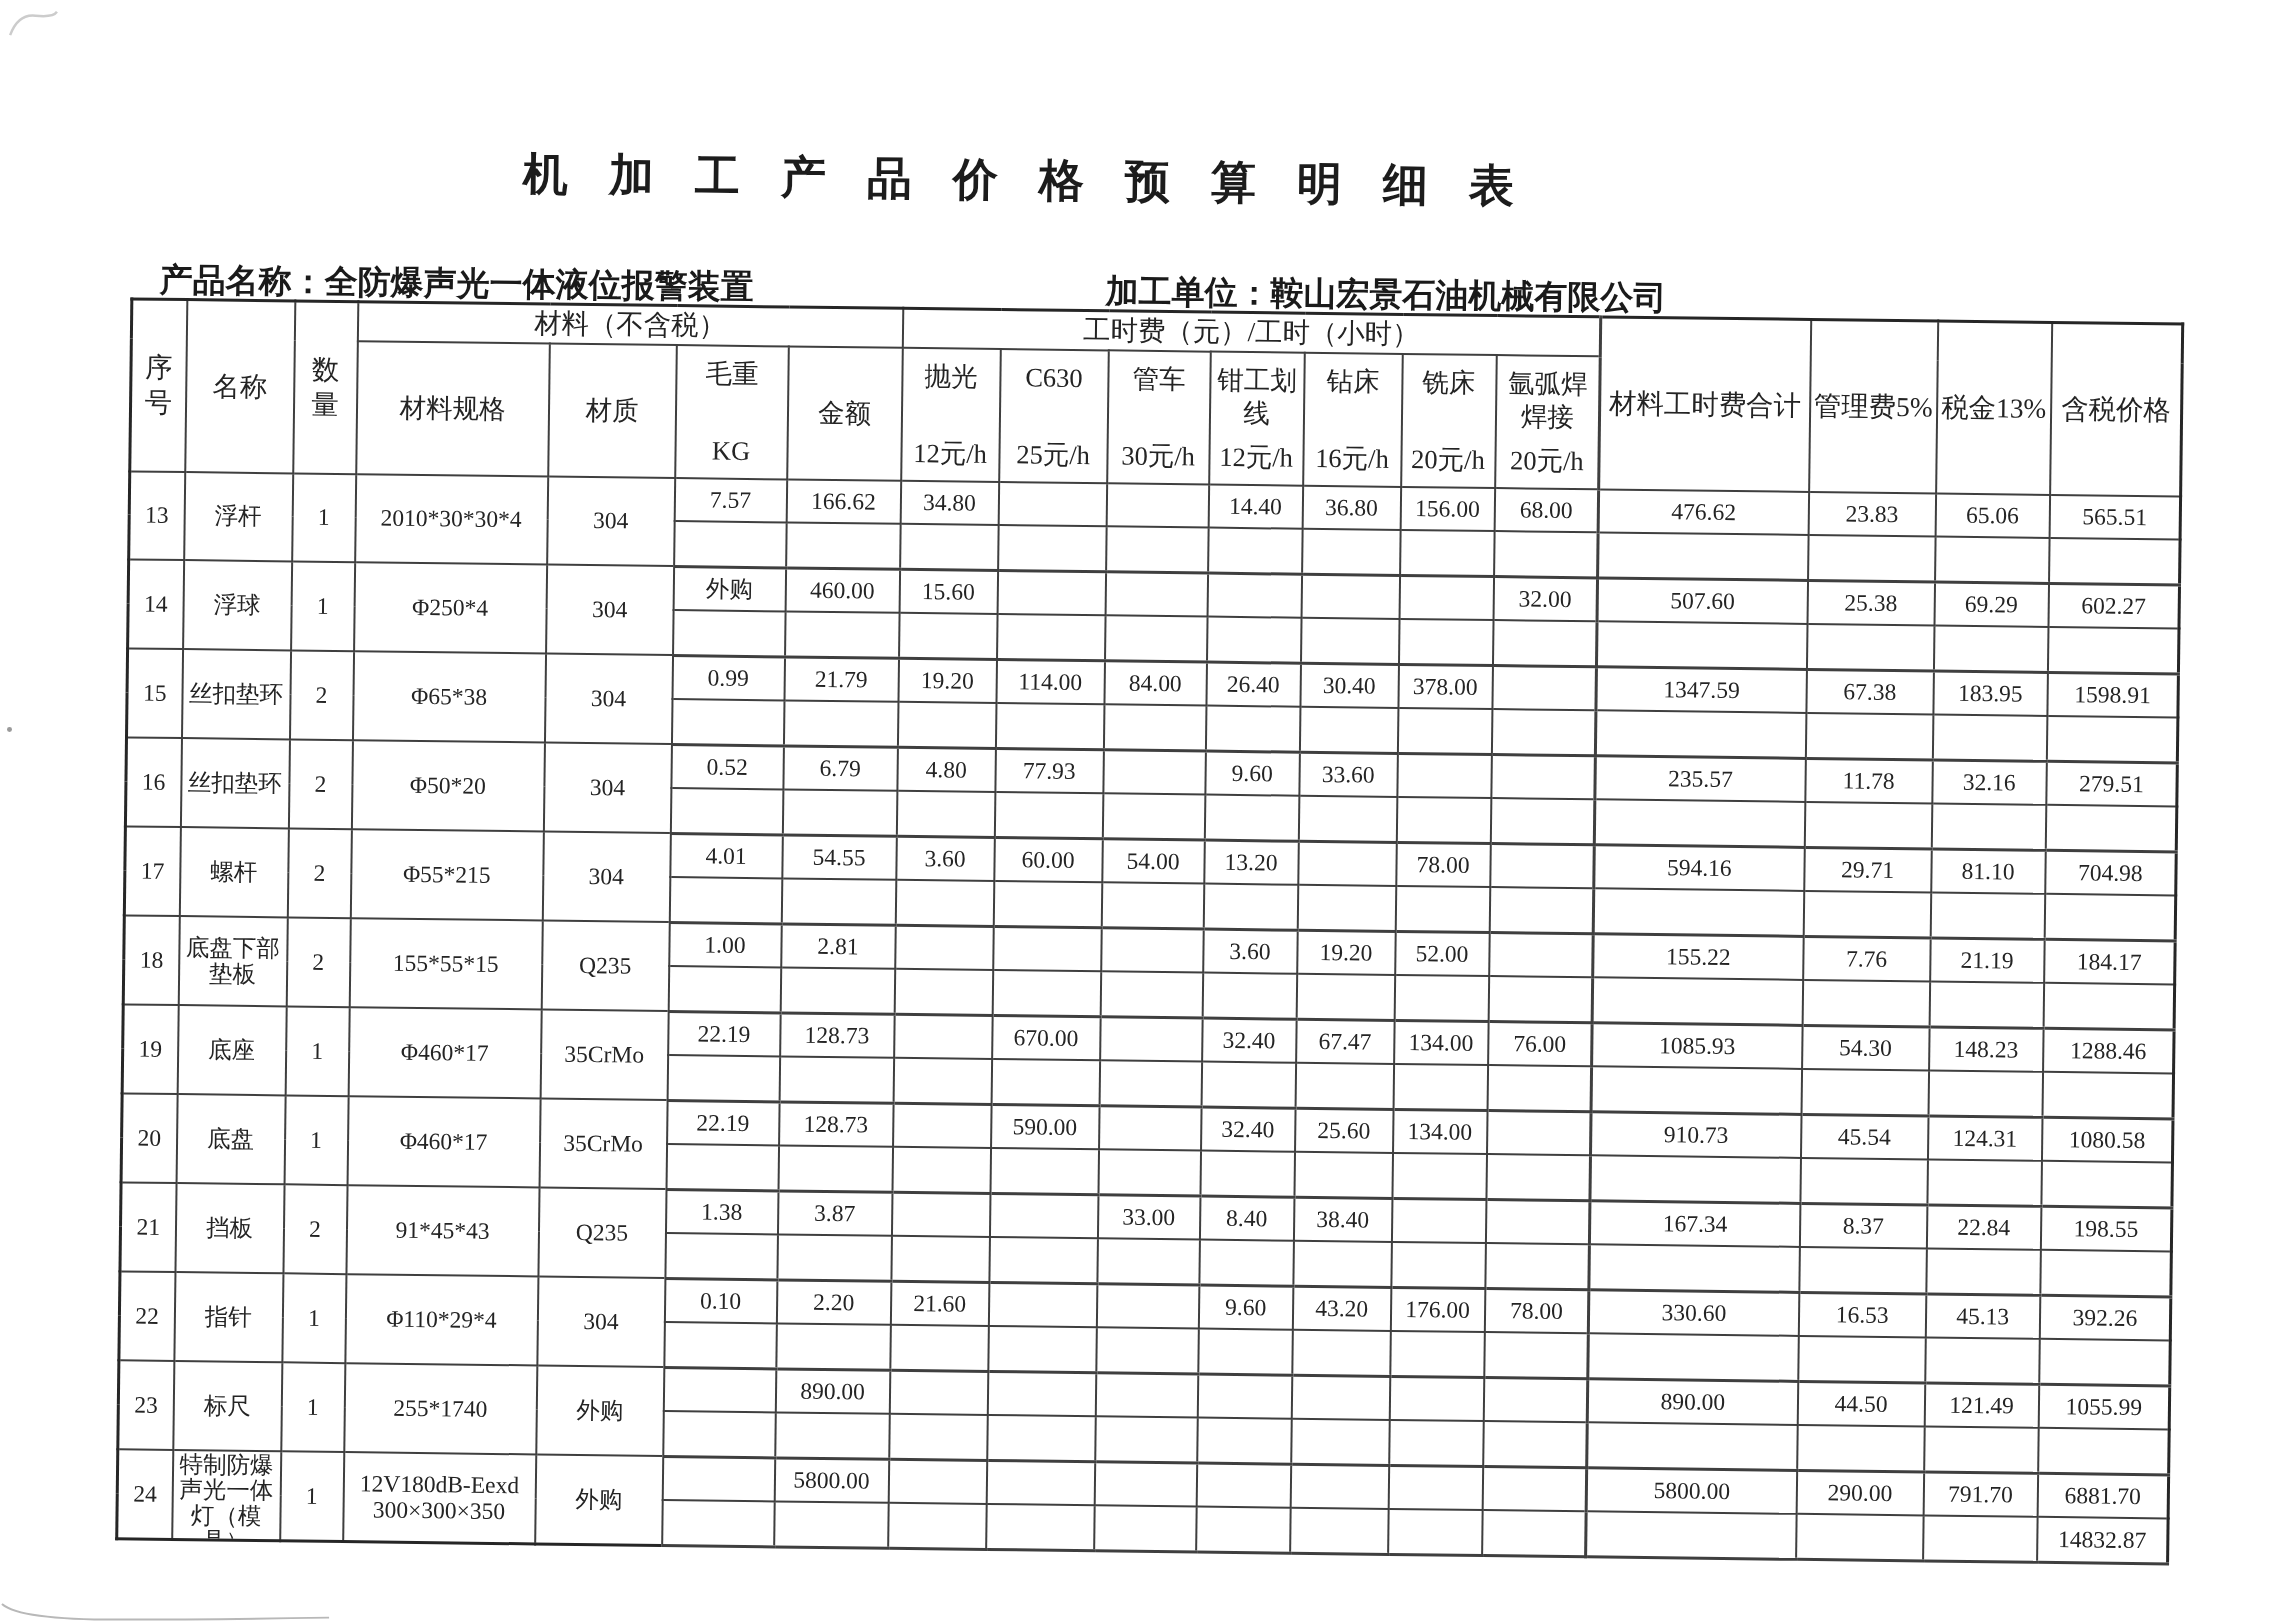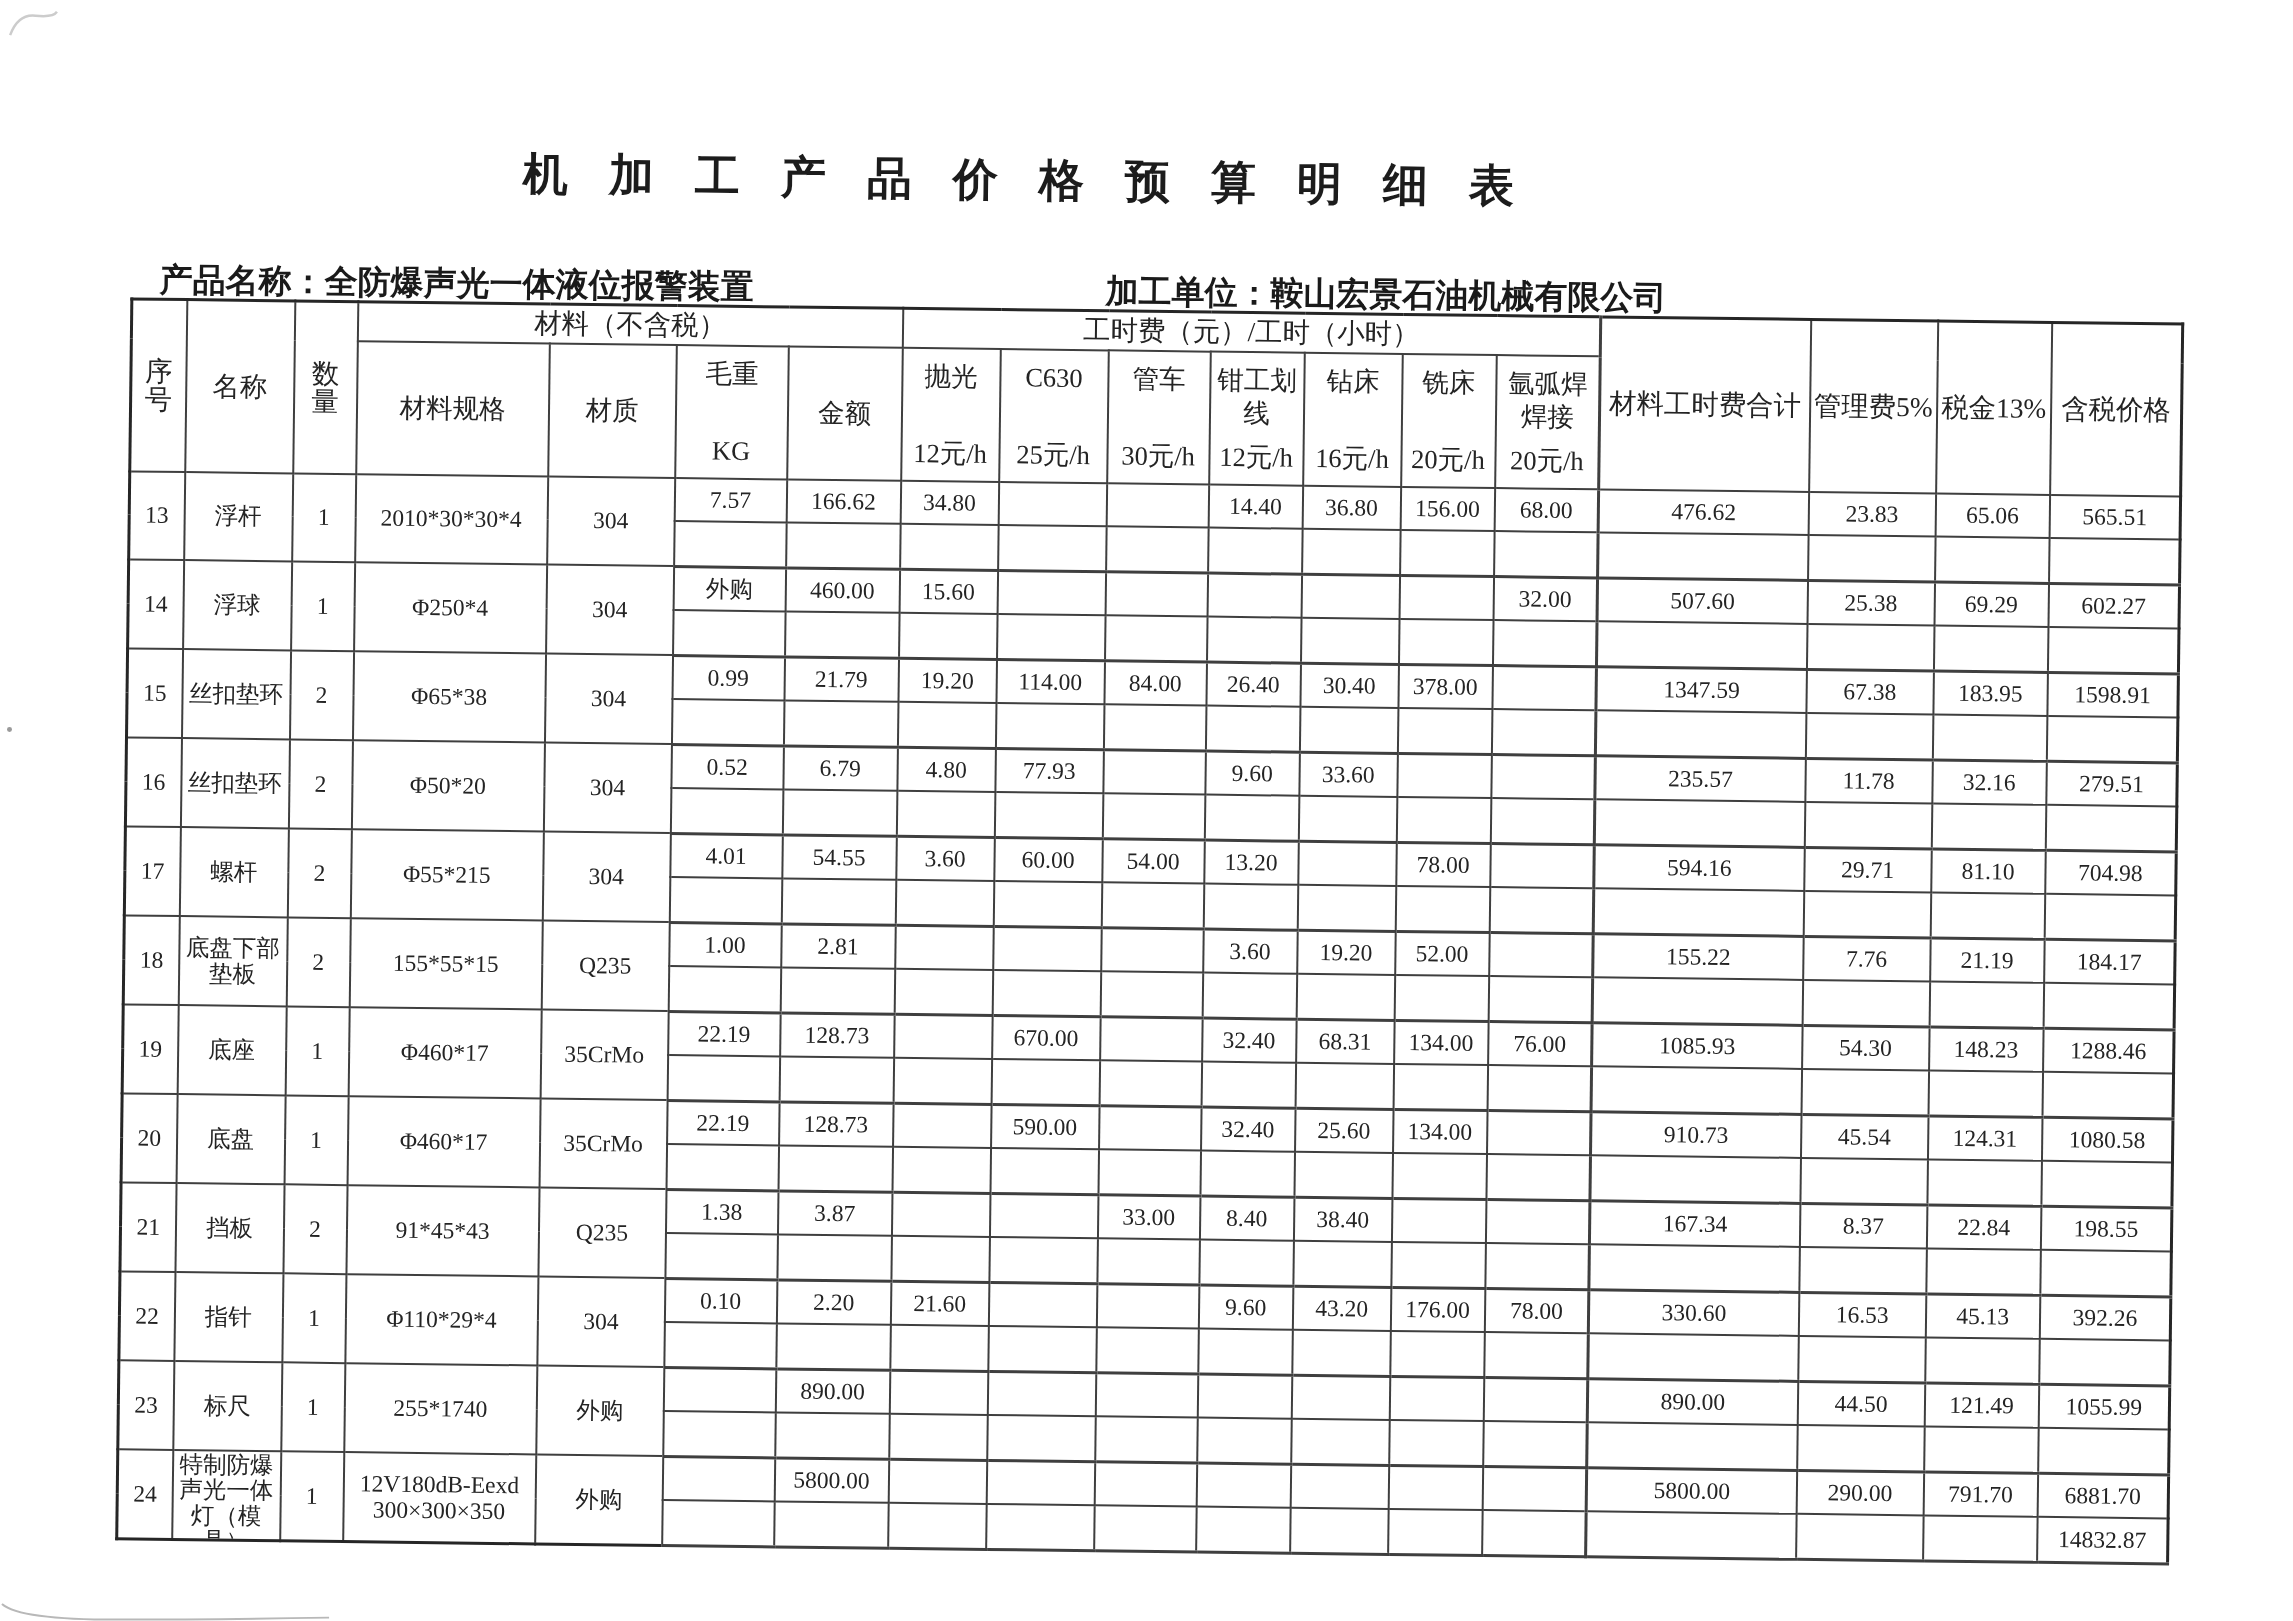--- a/index.html
+++ b/index.html
@@ -28,21 +28,21 @@
   th,td{
     border:2px solid #3f3f3f;padding:0;text-align:center;vertical-align:middle;
     font-weight:400;color:#242424;overflow:hidden;
   }
   .group-row th{height:37px;font-size:27.4px;}
   .main-row th{height:131px;font-size:26.5px;}
   .main-row th .two-line{
     display:flex;flex-direction:column;justify-content:space-between;
     height:110px;padding:5.9px 0 3.9px;line-height:33px;
   }
-  .hdr-narrow{width:29px;margin:4px auto;line-height:28px;word-break:break-all;}
+  .hdr-narrow{width:29px;margin:4px auto;line-height:35px;word-break:break-all;}
   .bd-r3{border-right-width:2.9px;}
   .bd-r4{border-right-width:3.9px;}
   .bd-b3{border-bottom-width:2.9px;}
   tr.val-row td{height:41px;font-size:23.5px;line-height:25.5px;border-bottom-width:2px;}
   tr.empty-row td{height:43px;font-size:23.5px;border-bottom-width:3.9px;}
   td.c-seq{font-size:24.5px;}
   td.c-name{font-size:25.5px;line-height:30px;}
   td.c-name .cw{max-height:86px;overflow:hidden;padding:0 2px;}
   td.c-qty{font-size:24.5px;}
   td.c-spec{font-size:23.5px;line-height:27.4px;}
@@ -411,21 +411,21 @@
           <td rowspan="2" class="c-spec">
             <div class="cw">Φ460*17</div>
           </td>
           <td rowspan="2" class="c-material">35CrMo</td>
           <td class="c-weight">22.19</td>
           <td class="c-amount bd-r3">128.73</td>
           <td class="c-labor-0"></td>
           <td class="c-labor-1">670.00</td>
           <td class="c-labor-2"></td>
           <td class="c-labor-3">32.40</td>
-          <td class="c-labor-4">68.31</td>
+          <td class="c-labor-4">67.47</td>
           <td class="c-labor-5">134.00</td>
           <td class="c-labor-6 bd-r4">76.00</td>
           <td class="c-total">1085.93</td>
           <td class="c-mgmt">54.30</td>
           <td class="c-tax">148.23</td>
           <td class="c-price">1288.46</td>
         </tr>
         <tr class="empty-row">
           <td class="c-weight"></td>
           <td class="c-amount bd-r3"></td>

